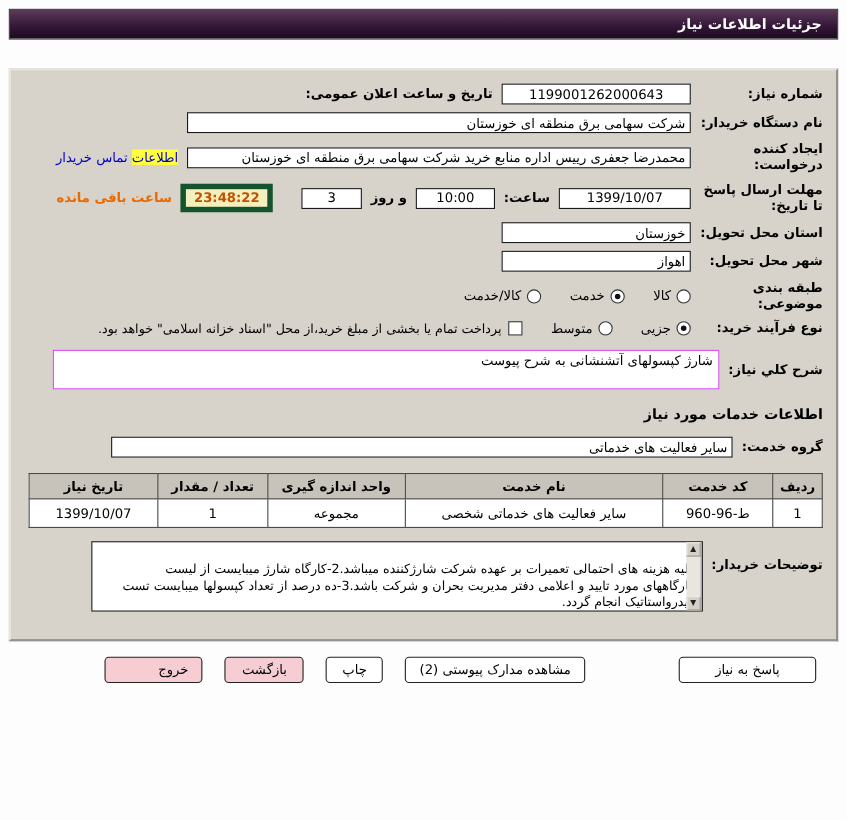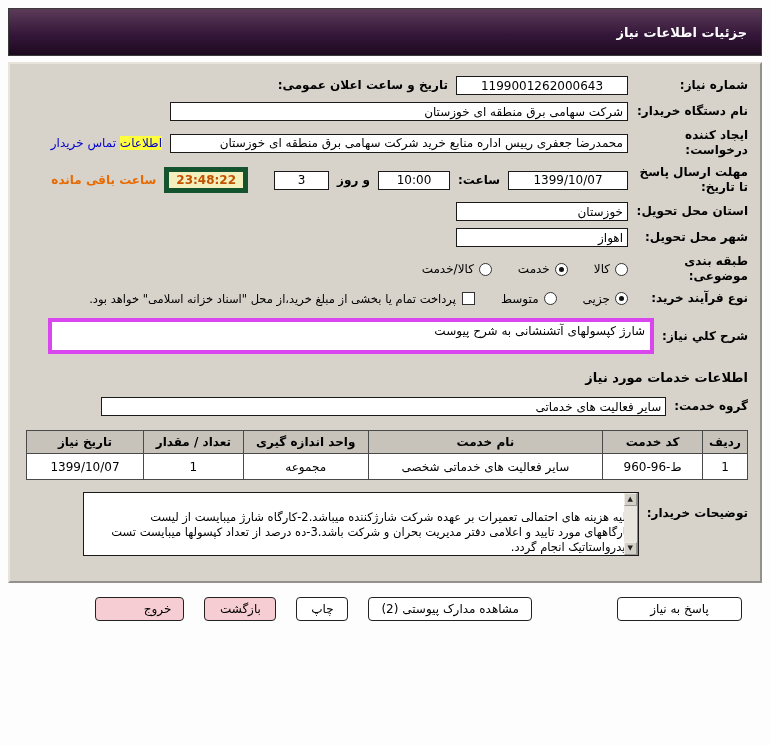--- a/index.html
+++ b/index.html
@@ -7,21 +7,21 @@
   body {
     background: #fdfdfd;
     font-family: "DejaVu Sans", "Liberation Sans", sans-serif;
     font-size: 12px;
     color: #000;
   }
   .page { position: relative; width: 770px; height: 745px; direction: rtl; overflow: hidden; background: #fdfdfd; }
 
   
   .titlebar {
-    position: absolute; top: 8px; right: 8px; left: 8px; height: 48px;
+    position: absolute; top: 8px; right: 8px; left: 8px; height: 28px;
     background: linear-gradient(180deg, #5c3b58 0%, #35173a 55%, #1c0a1e 100%);
     border: 1px solid #3a3a3a;
     display: flex; align-items: center; padding: 0 14px;
     color: #fff; font-weight: bold; font-size: 13px;
   }
 
   
   .panel {
     position: absolute; top: 62px; right: 8px; left: 8px; height: 521px;
     background: #d7d3cb;
@@ -62,21 +62,21 @@
   .radio {
     width: 13px; height: 13px; border: 1px solid #333; border-radius: 50%;
     background: #fff; display: inline-block; position: relative; margin-left: 5px; flex: none;
   }
   .radio.selected::after { content: ""; position: absolute; inset: 3px; background: #111; border-radius: 50%; }
   .checkbox { width: 13px; height: 13px; border: 1px solid #333; background: #fff; display: inline-block; margin-left: 6px; flex: none; }
   .cb-note { font-size: 11.5px; white-space: nowrap; }
 
   .descrow { margin-top: 12px; }
   .desc-label { font-weight: bold; margin-left: 8px; white-space: nowrap; }
-  .bigbox { width: 606px; height: 36px; background: #fff; border: 4px solid #d946ef; padding: 2px 5px; font-size: 12px; }
+  .bigbox { width: 606px; height: 36px; background: #fff; border: 1px solid #d946ef; padding: 2px 5px; font-size: 12px; }
 
   .section-title { font-weight: bold; font-size: 13px; margin: 16px 0 12px; position: relative; z-index: 2; }
 
   
   .stable { width: 722px; border-collapse: collapse; margin-top: 14px; position: relative; z-index: 2; background:#fff; }
   .stable th, .stable td { border: 1px solid #4a4a4a; font-size: 12px; padding: 4px 3px; text-align: center; }
   .stable th { background: #c7c3bb; font-weight: bold; }
   .stable td { background: #fff; height: 26px; }
 
   

